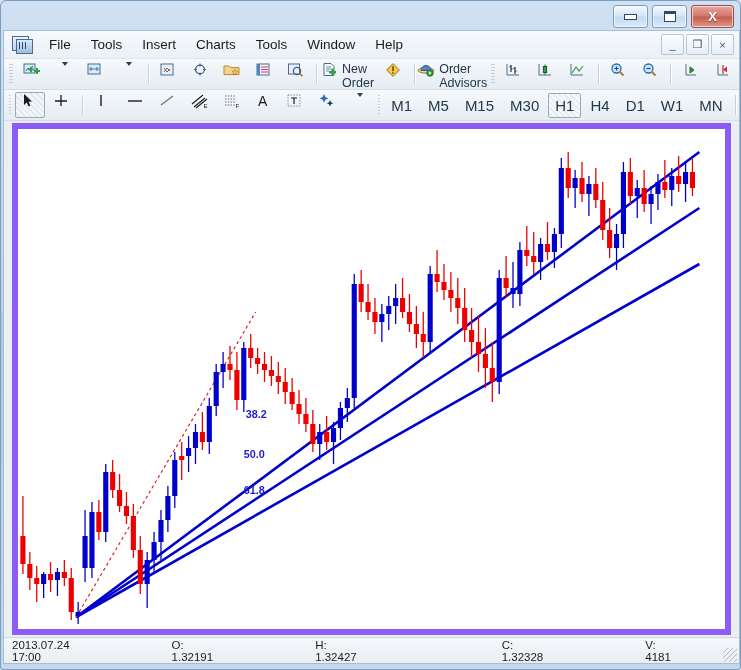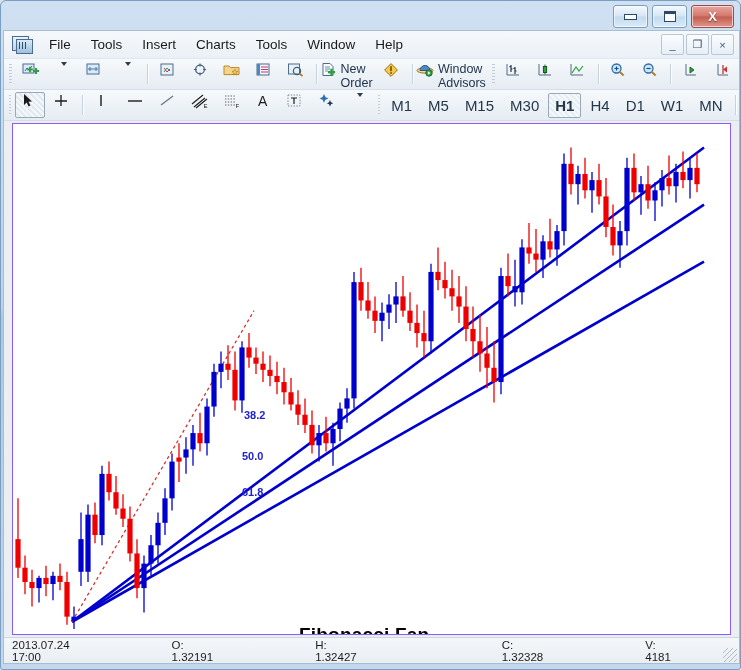--- a/index.html
+++ b/index.html
@@ -86,33 +86,33 @@
     font-size:12px;color:#21364c;padding:0 2px;
   }
   .tbtn.pressed{border:1px solid #9aa9b8;background:#e3e9ef;
     background-image:repeating-linear-gradient(45deg,#f4f7fa 0 2px,#e2e9f0 2px 4px);}
   .tbtn.labeled{padding:0 7px 0 4px;gap:4px;font-size:12.5px;}
   .sep{width:1px;height:20px;background:#c8d2dc;margin:0 4px;
     box-shadow:1px 0 0 #fbfdff;}
   .caret{width:0;height:0;border-left:3.5px solid transparent;border-right:3.5px solid transparent;
     border-top:4px solid #2c3e50;margin-left:2px;}
   .tf{font-size:15px;color:#25384b;padding:3px 6px;margin:0 1px;border:1px solid transparent;border-radius:2px;}
-  .tf.active{border:1px solid #9aa9b8;background-image:repeating-linear-gradient(45deg,#f6f9fb 0 2px,#e6edf3 2px 4px);font-weight:bold;}
+  .tf.active{border:1px solid #9aa9b8;background-image:repeating-linear-gradient(45deg,#f6f9fb 0 2px,#e6edf3 2px 4px);}
 
   
   .ico{position:relative;width:18px;height:16px;}
   .ico svg{display:block;}
 
   
   #chartwrap{
     flex:1 1 auto;position:relative;background:#eceff2;padding:0 2px 0 2px;
   }
   #chart{
     position:absolute;left:8px;top:2px;right:8px;bottom:2px;
-    background:#ffffff;border:1px solid #8b5cf6;overflow:hidden;
+    background:#ffffff;border:6px solid #8b5cf6;overflow:hidden;
   }
   #chart svg{display:block;width:100%;height:100%;}
   #fanlabel{
     position:absolute;left:286px;top:500px;font-size:19px;font-weight:bold;
     color:#000;letter-spacing:.2px;
   }
   .fiblab{font-size:11px;fill:#2222cc;font-family:"Liberation Sans",sans-serif;font-weight:bold;}
 
   
   #statusbar{
@@ -277,21 +277,21 @@
 
       <div class="tbtn labeled">
         <span class="ico">
           <svg width="18" height="16" viewBox="0 0 18 16">
             <ellipse cx="9" cy="8.5" rx="8" ry="2.6" fill="#f2d98c" stroke="#9a7312"></ellipse>
             <path d="M4 8.5 a5 5 0 0 1 10 0 z" fill="#4f86c6" stroke="#2c5986"></path>
             <circle cx="13" cy="11" r="3.2" fill="#2f9e44" stroke="#1b6b2c"></circle>
             <path d="M11.9 9.3 l2.6 1.7 -2.6 1.7 z" fill="#fff"></path>
           </svg>
         </span>
-        <span>Window Advisors</span>
+        <span>Order Advisors</span>
       </div>
 
       <div class="grip"></div>
 
       <div class="tbtn">
         <span class="ico">
           <svg width="18" height="16" viewBox="0 0 18 16">
             <path d="M2 2 v11 h12" stroke="#556b80" fill="none"></path>
             <path d="M6 3 v7 M4.5 4.6 h1.5 M6 7 h1.5" stroke="#23364a" stroke-width="1.2"></path>
             <path d="M10 5 v7 M8.5 6.4 h1.5 M10 9 h1.5" stroke="#23364a" stroke-width="1.2"></path>

